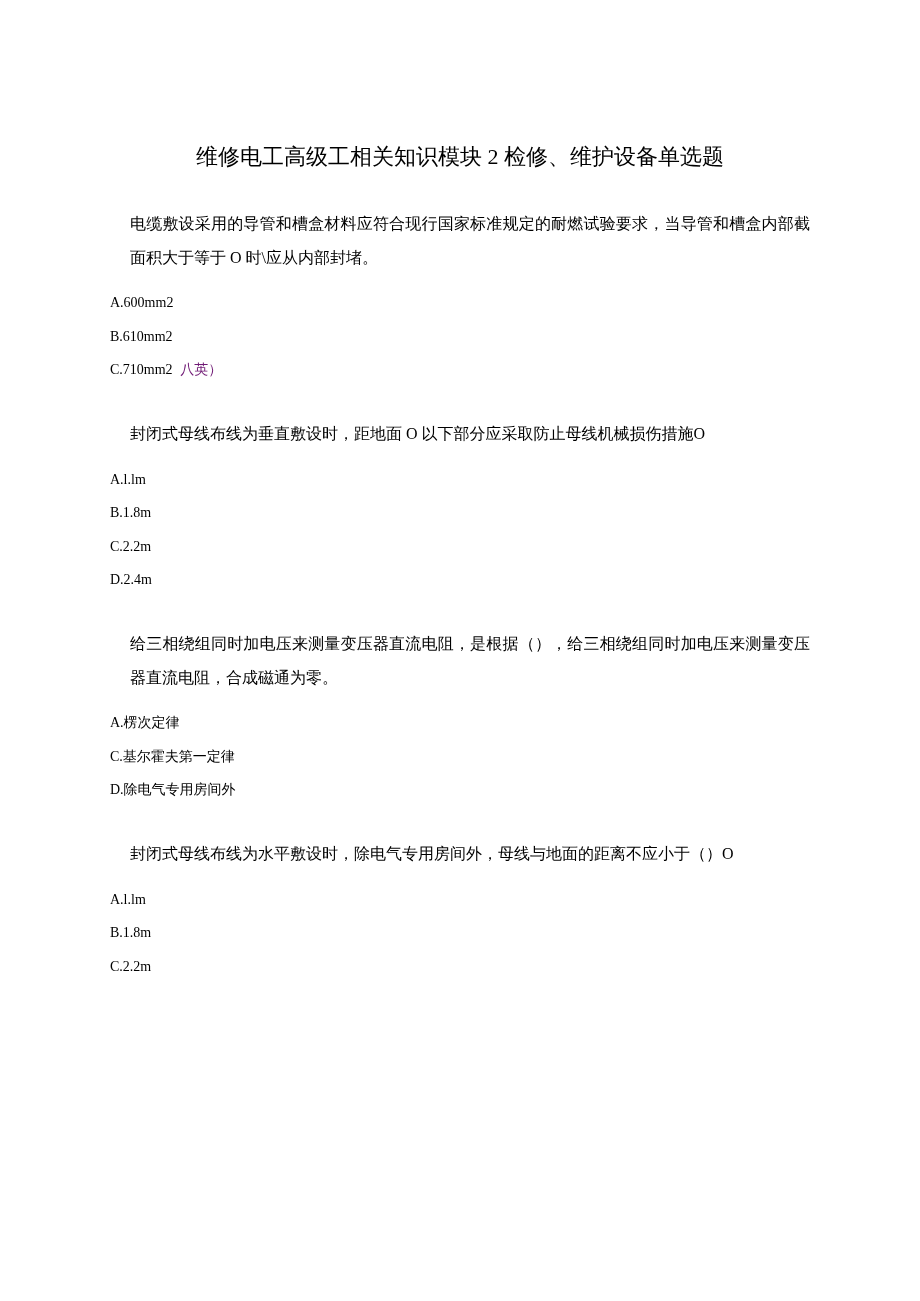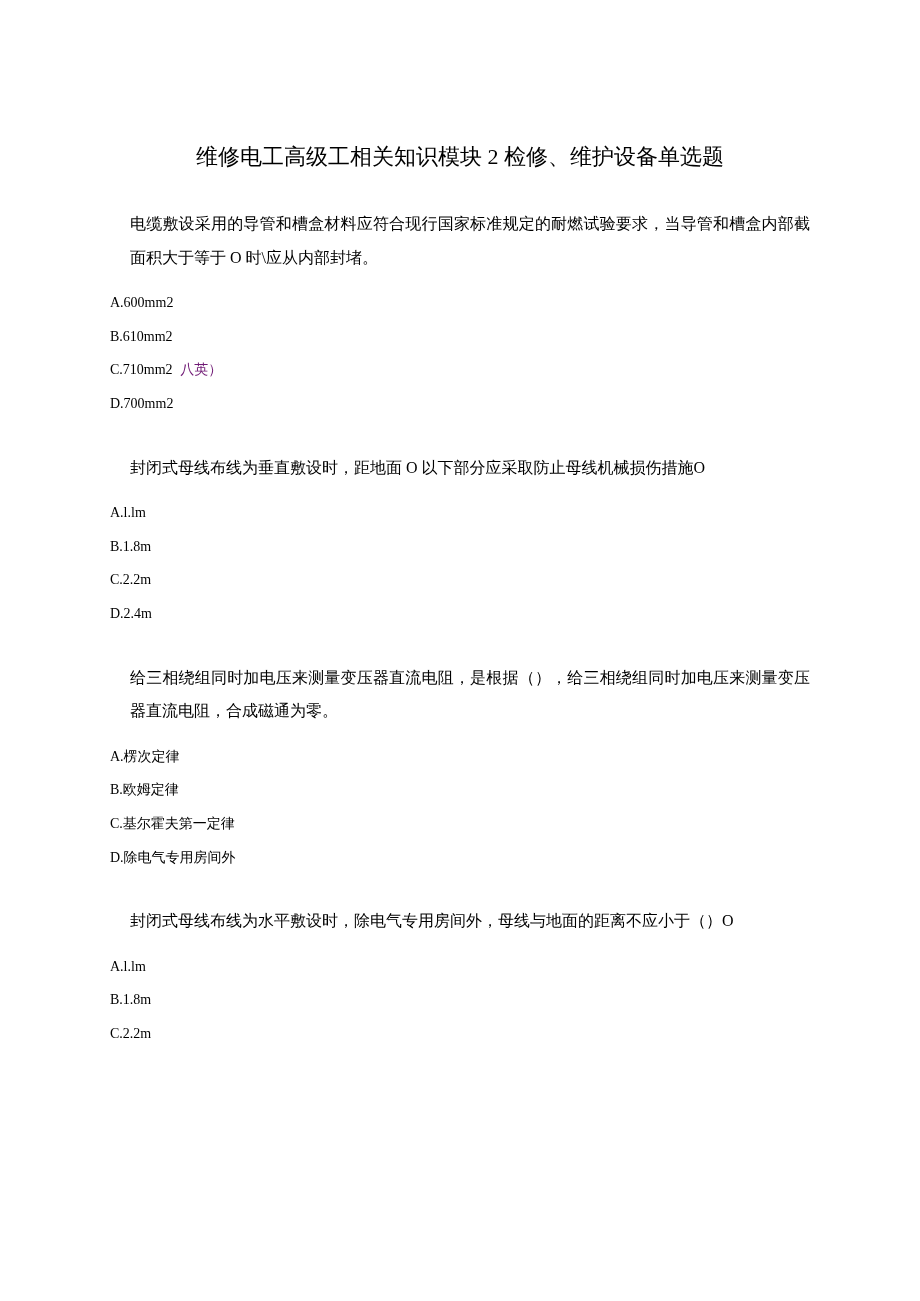--- a/index.html
+++ b/index.html
@@ -46,35 +46,33 @@
 </head>
 <body>
 
 <h1 class="title">维修电工高级工相关知识模块 2 检修、维护设备单选题</h1>
 
 <div class="question-block">
   <p class="question-text">电缆敷设采用的导管和槽盒材料应符合现行国家标准规定的耐燃试验要求，当导管和槽盒内部截面积大于等于 O 时\应从内部封堵。</p>
   <p class="option"><span>A.600mm2</span><span class="annotation"></span></p>
   <p class="option"><span>B.610mm2</span><span class="annotation"></span></p>
   <p class="option"><span>C.710mm2</span><span class="annotation"> 八英）</span></p>
-  <p class="option"><span>D.700mm2</span><span class="annotation"></span></p>
 </div>
 
 <div class="question-block">
   <p class="question-text">封闭式母线布线为垂直敷设时，距地面 O 以下部分应采取防止母线机械损伤措施O</p>
   <p class="option"><span>A.l.lm</span></p>
   <p class="option"><span>B.1.8m</span></p>
   <p class="option"><span>C.2.2m</span></p>
   <p class="option"><span>D.2.4m</span></p>
 </div>
 
 <div class="question-block">
   <p class="question-text">给三相绕组同时加电压来测量变压器直流电阻，是根据（），给三相绕组同时加电压来测量变压器直流电阻，合成磁通为零。</p>
   <p class="option"><span>A.楞次定律</span></p>
-  <p class="option"><span>B.欧姆定律</span></p>
   <p class="option"><span>C.基尔霍夫第一定律</span></p>
   <p class="option"><span>D.除电气专用房间外</span></p>
 </div>
 
 <div class="question-block">
   <p class="question-text">封闭式母线布线为水平敷设时，除电气专用房间外，母线与地面的距离不应小于（）O</p>
   <p class="option"><span>A.l.lm</span></p>
   <p class="option"><span>B.1.8m</span></p>
   <p class="option"><span>C.2.2m</span></p>
 </div>

